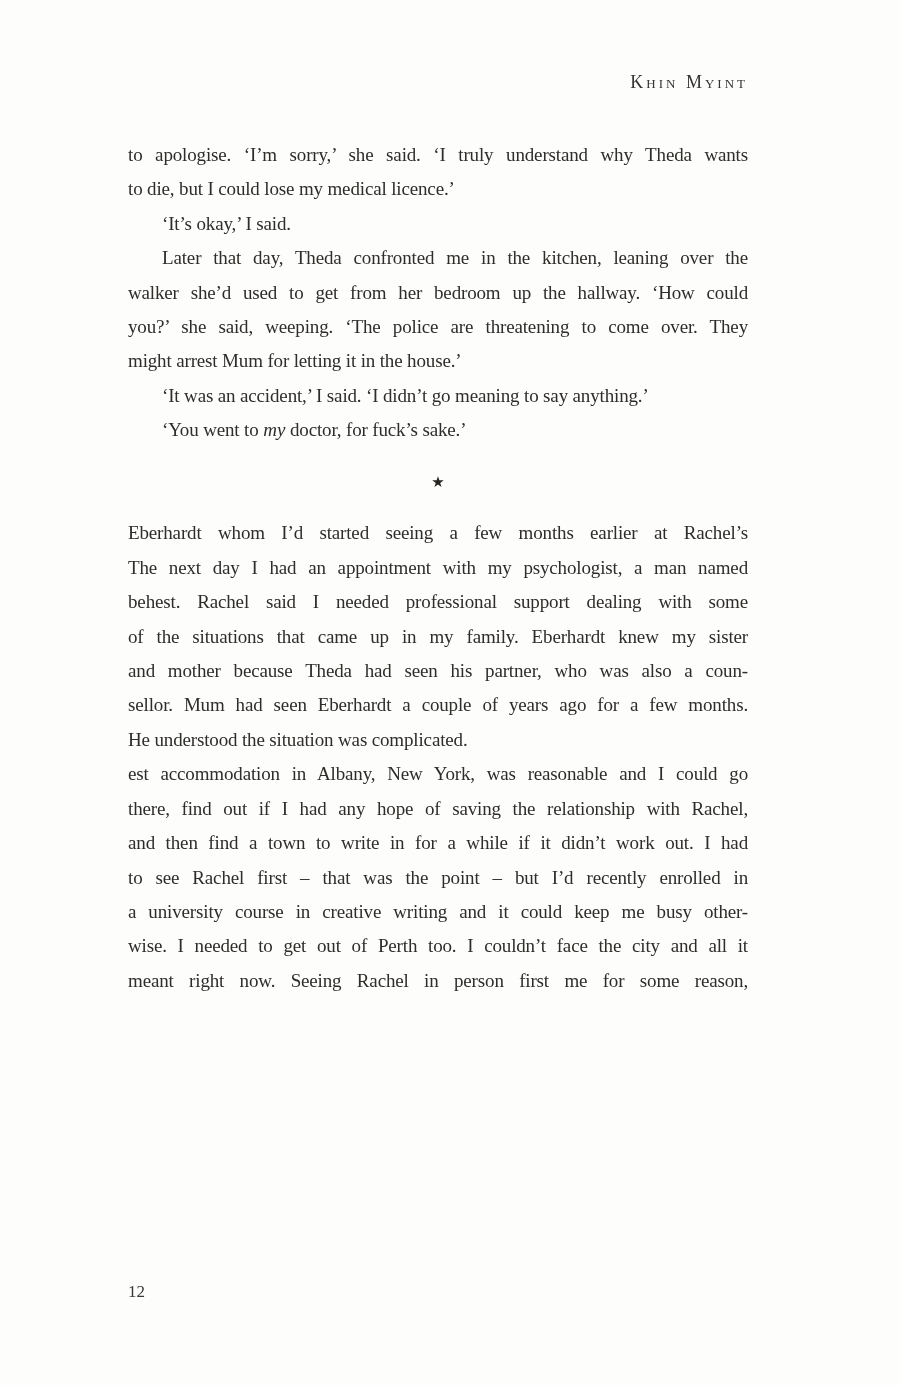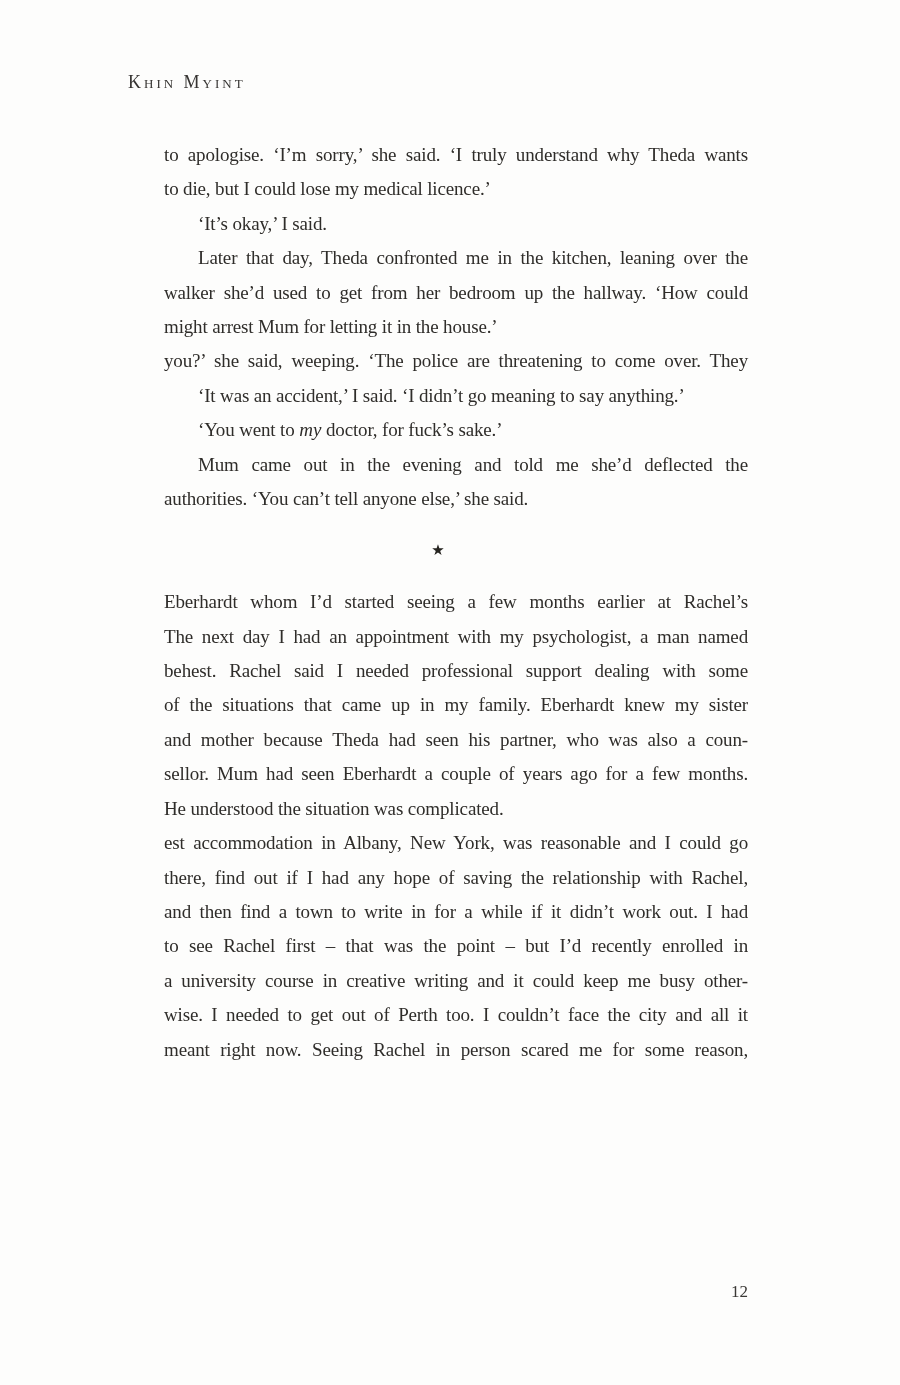--- a/index.html
+++ b/index.html
@@ -13,42 +13,41 @@
     height: 1385px;
     background: #fdfdfc;
     overflow: hidden;
     font-family: "Liberation Serif", "DejaVu Serif", serif;
   }
   .running-header {
     position: absolute;
     top: 70px;
     left: 128px;
     width: 620px;
-    text-align: left;
+    text-align: right;
     font-variant: small-caps;
     font-size: 18px;
     letter-spacing: 3px;
     color: #363432;
     line-height: 24px;
   }
   .text-block {
     position: absolute;
     top: 138px;
     left: 128px;
     width: 620px;
     font-size: 19px;
     line-height: 34.4px;
     letter-spacing: -0.15px;
     color: #2f2d2a;
   }
   .paragraph { margin: 0; }
   .line {
     text-align: justify;
     text-align-last: justify;
-    margin-left: 36px;
   }
   .line.last {
     text-align-last: left;
   }
   .line.indent {
     text-indent: 34px;
   }
   .line em {
     letter-spacing: 0;
   }
@@ -59,21 +58,21 @@
     justify-content: center;
     font-size: 15px;
     color: #262420;
     line-height: 1;
   }
   .page-number {
     position: absolute;
     top: 1280px;
     left: 128px;
     width: 620px;
-    text-align: right;
+    text-align: left;
     font-size: 17px;
     color: #3a3835;
     line-height: 24px;
   }
 </style>
 </head>
 <body>
 
 <div class="page">
   <div class="running-header">Khin Myint</div>
@@ -82,50 +81,46 @@
       <div class="paragraph">
         <div class="line">to apologise. ‘I’m sorry,’ she said. ‘I truly understand why Theda wants</div>
         <div class="line last">to die, but I could lose my medical licence.’</div>
       </div>
       <div class="paragraph">
         <div class="line indent last">‘It’s okay,’ I said.</div>
       </div>
       <div class="paragraph">
         <div class="line indent">Later that day, Theda confronted me in the kitchen, leaning over the</div>
         <div class="line">walker she’d used to get from her bedroom up the hallway. ‘How could</div>
+        <div class="line">you?’ she said, weeping. ‘The police are threatening to come over. They</div>
         <div class="line last">might arrest Mum for letting it in the house.’</div>
-        <div class="line">you?’ she said, weeping. ‘The police are threatening to come over. They</div>
       </div>
       <div class="paragraph">
         <div class="line indent last">‘It was an accident,’ I said. ‘I didn’t go meaning to say anything.’</div>
       </div>
       <div class="paragraph">
         <div class="line indent last">‘You went to <em>my</em> doctor, for fuck’s sake.’</div>
-      </div>
-      <div class="paragraph">
-        <div class="line indent">Mum came out in the evening and told me she’d deflected the</div>
-        <div class="line last">authorities. ‘You can’t tell anyone else,’ she said.</div>
       </div>
       <div class="section-break">
         <span>★</span>
       </div>
       <div class="paragraph">
         <div class="line">Eberhardt whom I’d started seeing a few months earlier at Rachel’s</div>
         <div class="line">The next day I had an appointment with my psychologist, a man named</div>
         <div class="line">behest. Rachel said I needed professional support dealing with some</div>
         <div class="line">of the situations that came up in my family. Eberhardt knew my sister</div>
         <div class="line">and mother because Theda had seen his partner, who was also a coun-</div>
         <div class="line">sellor. Mum had seen Eberhardt a couple of years ago for a few months.</div>
         <div class="line last">He understood the situation was complicated.</div>
       </div>
       <div class="paragraph">
         <div class="line">est accommodation in Albany, New York, was reasonable and I could go</div>
         <div class="line">there, find out if I had any hope of saving the relationship with Rachel,</div>
         <div class="line">and then find a town to write in for a while if it didn’t work out. I had</div>
         <div class="line">to see Rachel first – that was the point – but I’d recently enrolled in</div>
         <div class="line">a university course in creative writing and it could keep me busy other-</div>
         <div class="line">wise. I needed to get out of Perth too. I couldn’t face the city and all it</div>
-        <div class="line">meant right now. Seeing Rachel in person scared me for some reason,</div>
+        <div class="line">meant right now. Seeing Rachel in person first me for some reason,</div>
       </div>
     </div>
 
   <div class="page-number">12</div>
 </div>
 
 </body></html>

